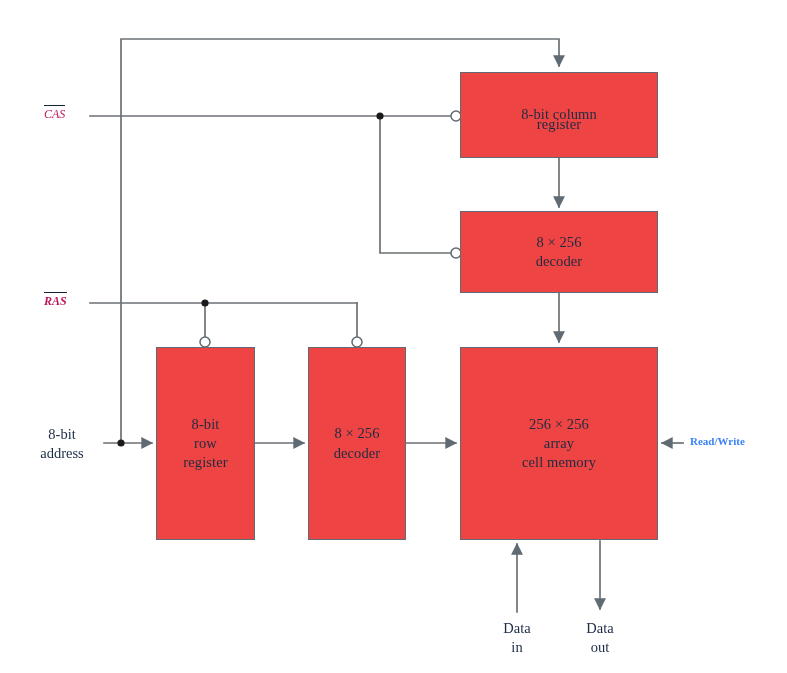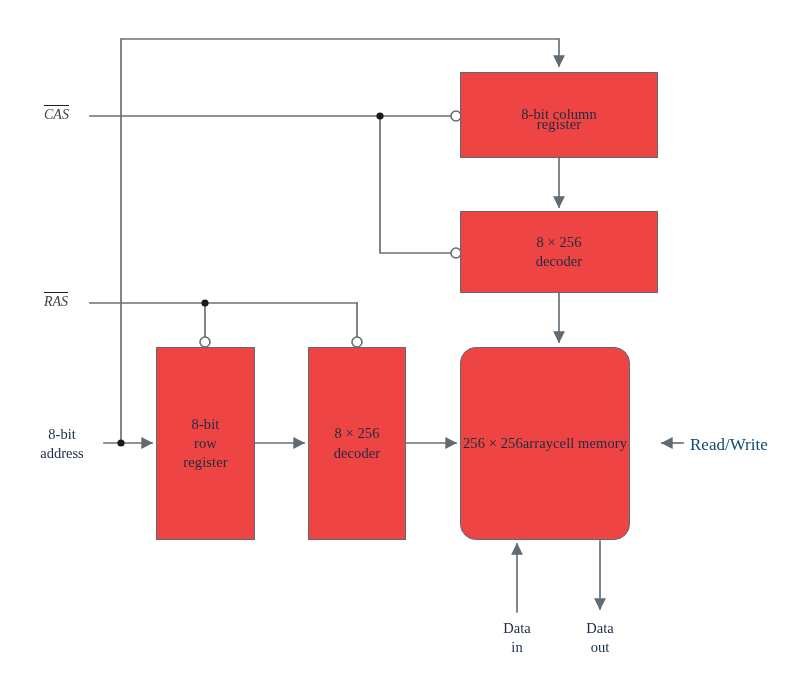--- a/index.html
+++ b/index.html
@@ -46,34 +46,34 @@
     position: absolute;
     color: #1b2a44;
     font-size: 14.5px;
     line-height: 1.3;
     text-align: center;
     white-space: pre-line;
   }
   .lbl-bar {
     position: absolute;
     font-style: italic;
-    font-size: 14px;
-    color: #404040;
+    font-size: 12px;
+    color: #be185d;
     white-space: nowrap;
   }
   .lbl-bar .ov {
     border-top: 1.4px solid #17223a;
     padding-top: 1px;
     display: inline-block;
   }
   .lbl-strong {
     position: absolute;
-    font-weight: normal;
-    font-size: 17px;
-    color: #0c4a6e;
+    font-weight: bold;
+    font-size: 11px;
+    color: #3b82f6;
     white-space: nowrap;
   }
 </style>
 </head>
 <body>
 
 <div id="diagram-root">
 
   <svg id="wire-layer" viewBox="0 0 787 673" width="787" height="673" xmlns="http://www.w3.org/2000/svg">
     <defs>
@@ -144,31 +144,31 @@
     <span class="blk-label">8-bit</span>
     <span class="blk-label">row</span>
     <span class="blk-label">register</span>
   </div>
 
   <div class="blk" style="left:308px; top:347px; width:98px; height:193px; flex-direction:column;">
     <span class="blk-label">8 × 256</span>
     <span class="blk-label">decoder</span>
   </div>
 
-  <div class="blk" style="left:460px; top:347px; width:170px; height:193px; flex-direction:row;border-radius:16px;">
+  <div class="blk" style="left:460px; top:347px; width:198px; height:193px; flex-direction:column;">
     <span class="blk-label">256 × 256</span>
     <span class="blk-label">array</span>
     <span class="blk-label">cell memory</span>
   </div>
 
   <div class="lbl-bar" style="left:44px; top:105px;">
     <span class="ov">CAS</span>
   </div>
 
-  <div class="lbl-bar" style="left:44px; top:292px;">
+  <div class="lbl-bar" style="left:44px; top:292px;font-weight:bold;">
     <span class="ov">RAS</span>
   </div>
 
   <div class="lbl" style="left:20px; top:425px; width:84px;">8-bit
 address</div>
 
   <div class="lbl-strong" style="left:690px; top:435px;">Read/Write</div>
 
   <div class="lbl" style="left:477px; top:619px; width:80px;">Data
 in</div>

